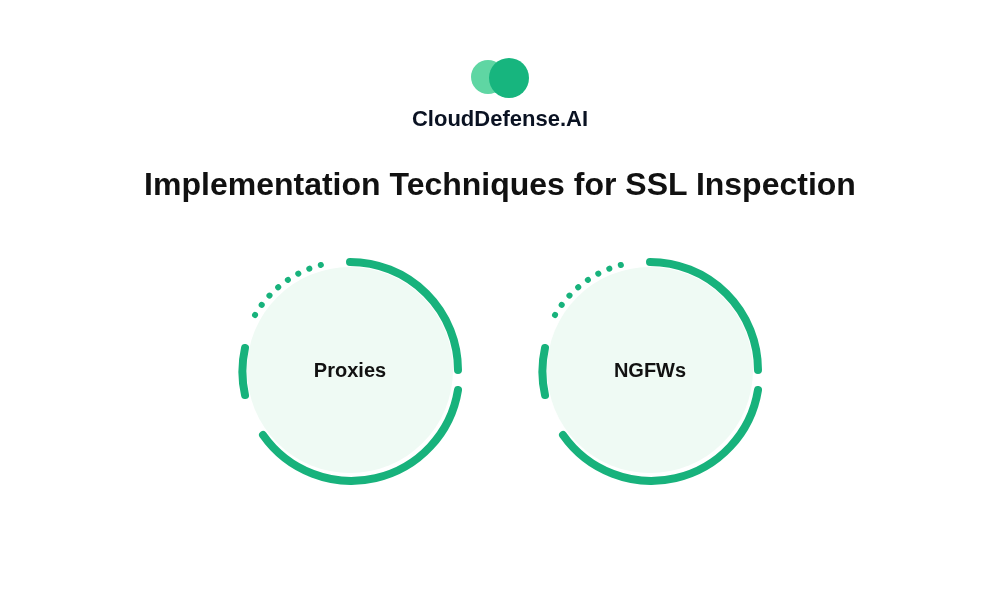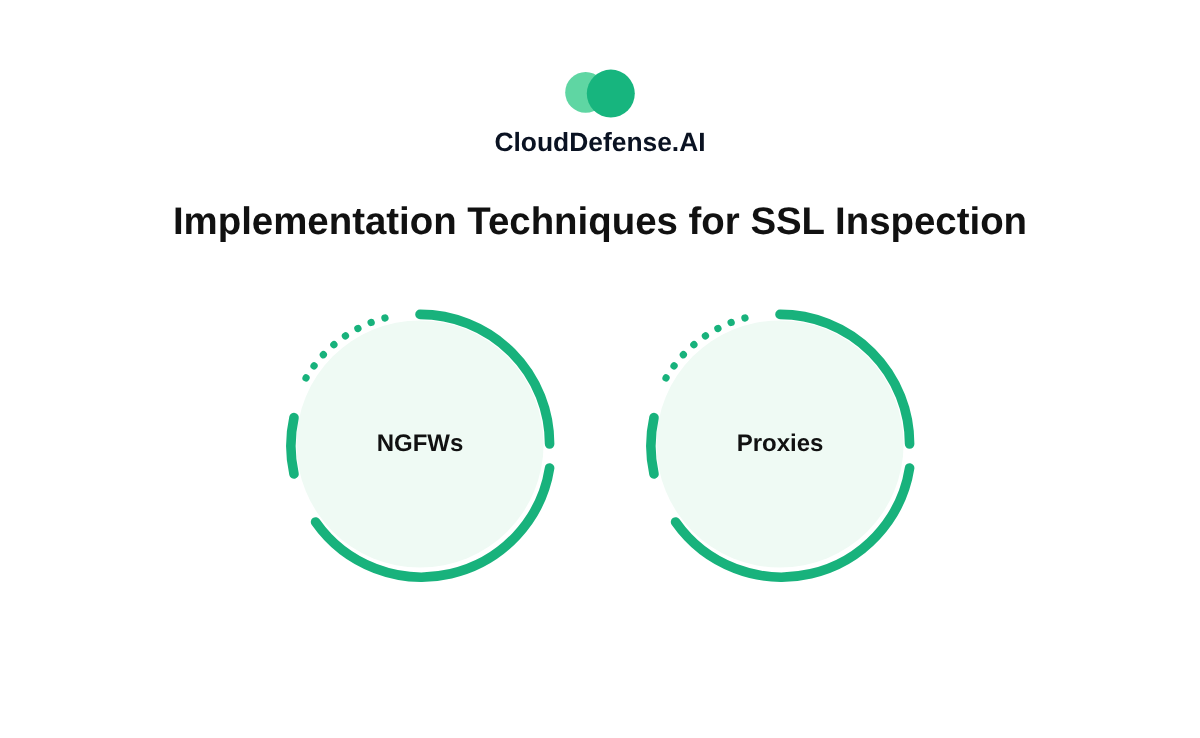--- a/index.html
+++ b/index.html
@@ -108,39 +108,39 @@
     <div class="logo-text">CloudDefense.AI</div>
   </div>
 
   <h1 class="heading">Implementation Techniques for SSL Inspection</h1>
 
   <div class="circles-row">
 
     <div class="circle-item">
       <div class="circle-fill"></div>
       <svg class="circle-ring" viewBox="0 0 230 230">
+        <path d="M 115 7 A 108 108 0 0 1 223 115" fill="none" stroke="#18b27c" stroke-width="8" stroke-linecap="round"></path>
+        <path d="M 223 135 A 108 108 0 0 1 28 180" fill="none" stroke="#18b27c" stroke-width="8" stroke-linecap="round"></path>
+        <path d="M 10 140 A 108 108 0 0 1 10 93" fill="none" stroke="#18b27c" stroke-width="8" stroke-linecap="round"></path>
+        <path d="M 20 60 A 108 108 0 0 1 95 8" fill="none" stroke="#18b27c" stroke-width="6" stroke-linecap="round" stroke-dasharray="0.1 12"></path>
+      </svg>
+      <div class="circle-label">Proxies</div>
+    </div>
+
+    <div class="circle-item">
+      <div class="circle-fill"></div>
+      <svg class="circle-ring" viewBox="0 0 230 230">
 
         <path d="M 115 7 A 108 108 0 0 1 223 115" fill="none" stroke="#18b27c" stroke-width="8" stroke-linecap="round"></path>
 
         <path d="M 223 135 A 108 108 0 0 1 28 180" fill="none" stroke="#18b27c" stroke-width="8" stroke-linecap="round"></path>
 
         <path d="M 10 140 A 108 108 0 0 1 10 93" fill="none" stroke="#18b27c" stroke-width="8" stroke-linecap="round"></path>
 
         <path d="M 20 60 A 108 108 0 0 1 95 8" fill="none" stroke="#18b27c" stroke-width="6" stroke-linecap="round" stroke-dasharray="0.1 12"></path>
       </svg>
       <div class="circle-label">NGFWs</div>
     </div>
 
-    <div class="circle-item">
-      <div class="circle-fill"></div>
-      <svg class="circle-ring" viewBox="0 0 230 230">
-        <path d="M 115 7 A 108 108 0 0 1 223 115" fill="none" stroke="#18b27c" stroke-width="8" stroke-linecap="round"></path>
-        <path d="M 223 135 A 108 108 0 0 1 28 180" fill="none" stroke="#18b27c" stroke-width="8" stroke-linecap="round"></path>
-        <path d="M 10 140 A 108 108 0 0 1 10 93" fill="none" stroke="#18b27c" stroke-width="8" stroke-linecap="round"></path>
-        <path d="M 20 60 A 108 108 0 0 1 95 8" fill="none" stroke="#18b27c" stroke-width="6" stroke-linecap="round" stroke-dasharray="0.1 12"></path>
-      </svg>
-      <div class="circle-label">Proxies</div>
-    </div>
-
 
   </div>
 
 </div>
 
 </body></html>

